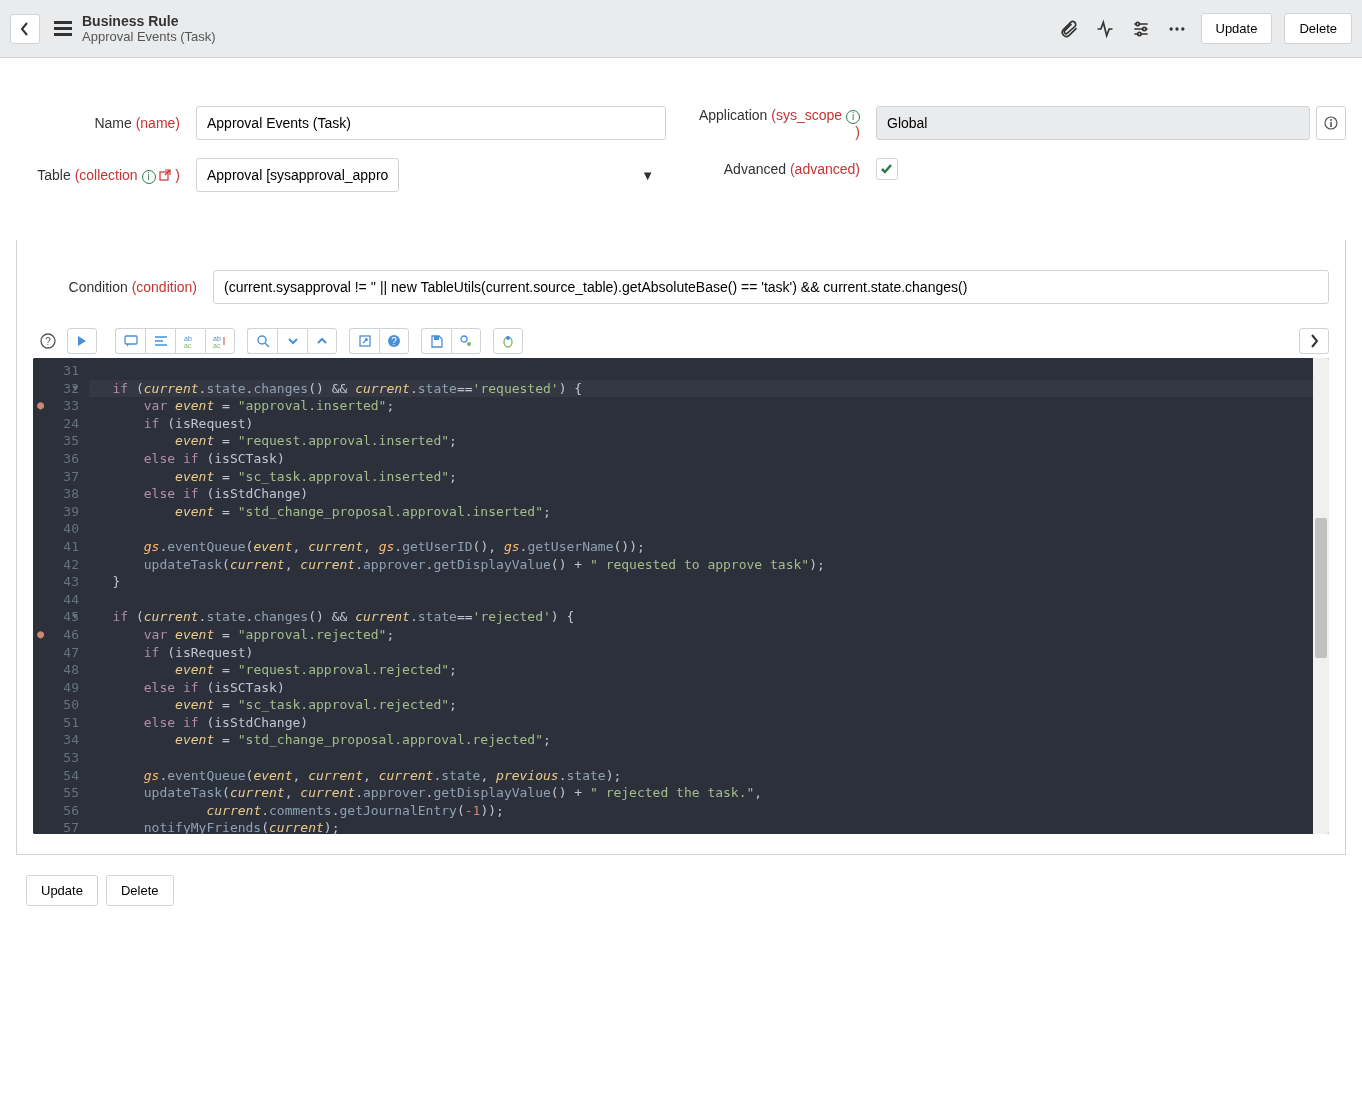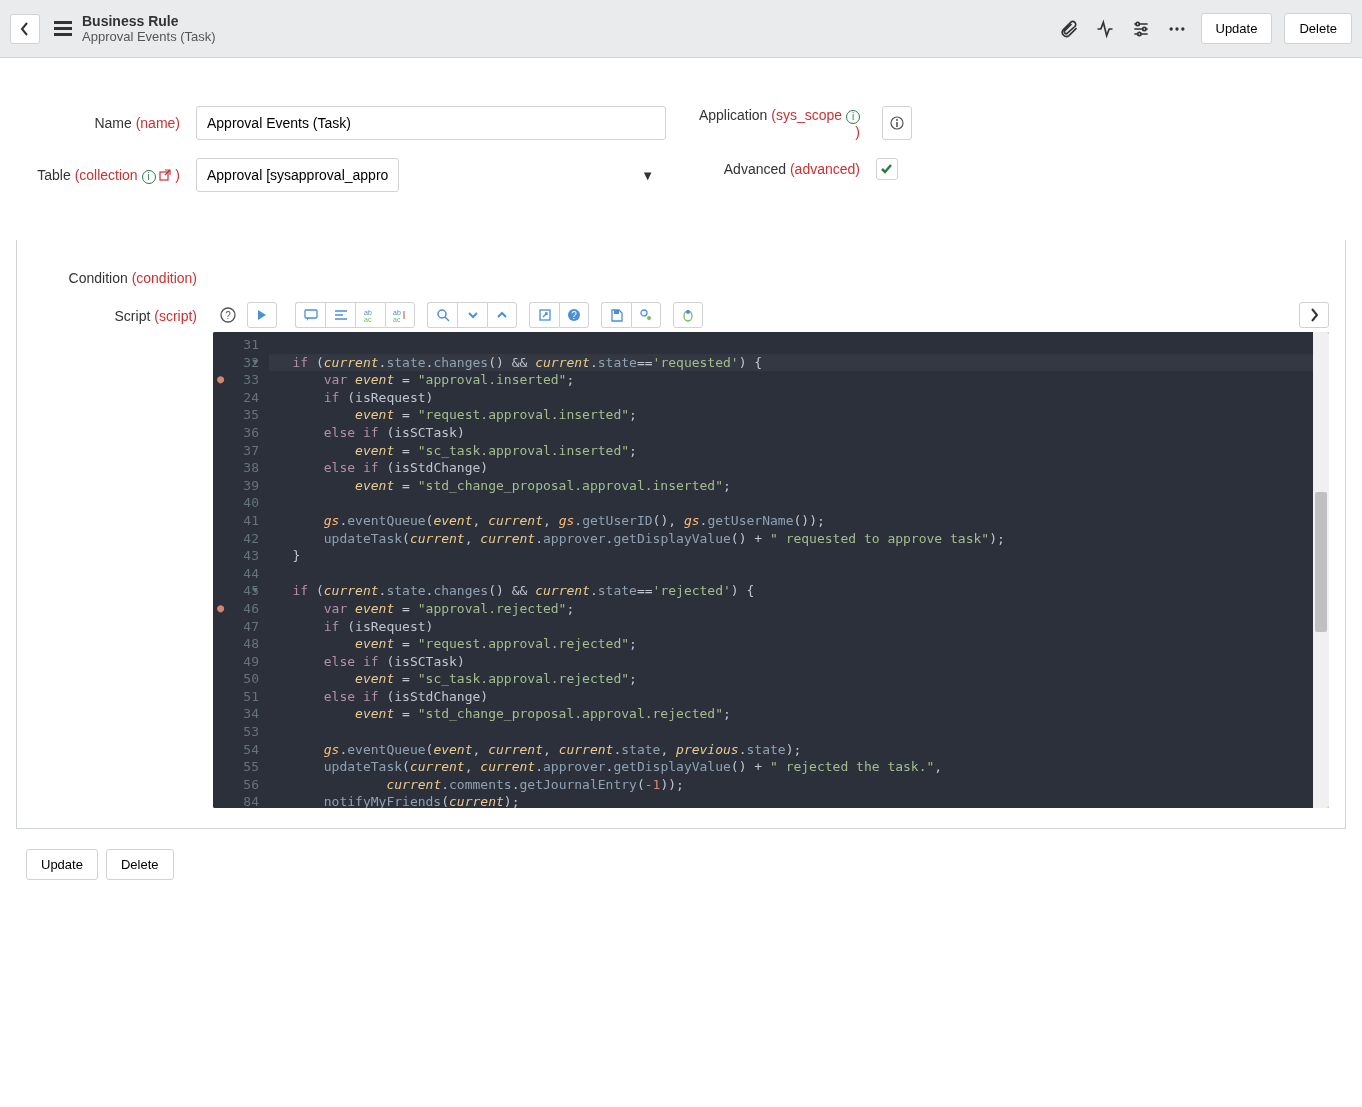--- a/index.html
+++ b/index.html
@@ -32,21 +32,21 @@
   .check svg { stroke: #2c7a4b; }
 
   
   .tabs-wrap { padding: 0 16px; }
   .tabs { display: flex; border-bottom: 1px solid #cfd3d6; }
   .tab { padding: 11px 16px; border: 1px solid #cfd3d6; border-bottom: none; background: #e9ebec; cursor: pointer; font-size: 14px; margin-right: -1px; }
   .tab.active { background: #fff; border-top: 3px solid #2c7a4b; position: relative; z-index: 1; }
   .tab.active::after { content: ''; position: absolute; left: 0; right: 0; bottom: -1px; height: 1px; background: #fff; }
   .tab-content { border: 1px solid #cfd3d6; border-top: none; padding: 30px 16px 20px 16px; }
 
-  .cond-row { display: flex; align-items: center; margin-bottom: 16px; }
+  .cond-row { display: flex; align-items: center; margin-bottom: 24px; }
   .cond-row .flabel { width: 180px; }
   .cond-row .finput { flex: 1; }
 
   
   .script-row { display: flex; }
   .script-row .flabel { width: 180px; padding-top: 6px; }
   .script-col { flex: 1; }
   .stoolbar { display: flex; align-items: center; gap: 4px; margin-bottom: 4px; }
   .tbtn { width: 30px; height: 26px; border: 1px solid #cfd3d6; border-radius: 3px; background: #fff; display: flex; align-items: center; justify-content: center; cursor: pointer; }
   .tbtn-group { display: flex; }
@@ -146,20 +146,21 @@
         <input class="finput" readonly="" value="Approval [sysapproval_approver]" style="">
         <span class="caret">▼</span>
       </div>
     </div>
   </div>
   <div class="col">
     <div class="frow">
       <div class="flabel">
         <span>Application</span> <span class="tech"><span>(sys_scope</span> <span class="iinfo">i</span> )</span>
       </div>
+      <input class="finput readonly" readonly="" value="Global" style="">
       <div class="info-btn">
         <svg width="14" height="14">
             <circle cx="7" cy="7" r="6" fill="none" stroke="#555" stroke-width="1.2"></circle>
             <circle cx="7" cy="4" r="1" fill="#555"></circle>
             <rect x="6.2" y="6" width="1.6" height="5" fill="#555"></rect>
           </svg>
       </div>
     </div>
     <div class="frow">
       <div class="flabel">
@@ -173,25 +174,23 @@
     </div>
   </div>
 </div>
 
 <div class="tabs-wrap">
   <div class="tab-content">
     <div class="cond-row">
       <div class="flabel">
         <span>Condition</span> <span class="tech">(condition)</span>
       </div>
+      <input class="finput" value="(current.sysapproval != '' || new TableUtils(current.source_table).getAbsoluteBase() == 'task') &amp;&amp; current.state.changes()" style="">
     </div>
     <div class="script-row">
-      <div class="flabel">
-        <span>Script</span> <span class="tech">(script)</span>
-      </div>
       <div class="script-col">
         <div class="stoolbar">
           <div class="tbtn" style="border:none;background:none">
               <svg width="16" height="16">
                 <circle cx="8" cy="8" r="7" fill="none" stroke="#555" stroke-width="1.3"></circle>
                 <text x="8" y="12" text-anchor="middle" font-size="10" fill="#555">?</text>
               </svg>
             </div>
           <div class="tbtn">
               <svg width="14" height="14">
@@ -309,21 +308,21 @@
               <div style="position:relative;height:17.6px">47</div>
               <div style="position:relative;height:17.6px">48</div>
               <div style="position:relative;height:17.6px">49</div>
               <div style="position:relative;height:17.6px">50</div>
               <div style="position:relative;height:17.6px">51</div>
               <div style="position:relative;height:17.6px">34</div>
               <div style="position:relative;height:17.6px">53</div>
               <div style="position:relative;height:17.6px">54</div>
               <div style="position:relative;height:17.6px">55</div>
               <div style="position:relative;height:17.6px">56</div>
-              <div style="position:relative;height:17.6px">84</div>
+              <div style="position:relative;height:17.6px">57</div>
             </div>
           <div class="code" id="code"><div class="" style="height:17.6px"> </div><div class=" hl-line" style="height:17.6px">   <span class="tok-kw">if</span><span class="tok-op"> </span><span class="tok-op">(</span><span class="tok-ident">current</span><span class="tok-op">.</span><span class="tok-prop">state</span><span class="tok-op">.</span><span class="tok-call">changes</span><span class="tok-op">(</span><span class="tok-op">)</span><span class="tok-op"> </span><span class="tok-op">&amp;</span><span class="tok-op">&amp;</span><span class="tok-op"> </span><span class="tok-ident">current</span><span class="tok-op">.</span><span class="tok-prop">state</span><span class="tok-op">=</span><span class="tok-op">=</span><span class="tok-str">'requested'</span><span class="tok-op">)</span><span class="tok-op"> </span><span class="tok-op">{</span></div><div class="" style="height:17.6px">   <span class="tok-op"> </span><span class="tok-op"> </span><span class="tok-op"> </span><span class="tok-op"> </span><span class="tok-kw">var</span><span class="tok-op"> </span><span class="tok-ident">event</span><span class="tok-op"> </span><span class="tok-op">=</span><span class="tok-op"> </span><span class="tok-str">"approval.inserted"</span><span class="tok-op">;</span></div><div class="" style="height:17.6px">   <span class="tok-op"> </span><span class="tok-op"> </span><span class="tok-op"> </span><span class="tok-op"> </span><span class="tok-kw">if</span><span class="tok-op"> </span><span class="tok-op">(</span><span class="tok-var">isRequest</span><span class="tok-op">)</span></div><div class="" style="height:17.6px">   <span class="tok-op"> </span><span class="tok-op"> </span><span class="tok-op"> </span><span class="tok-op"> </span><span class="tok-op"> </span><span class="tok-op"> </span><span class="tok-op"> </span><span class="tok-op"> </span><span class="tok-ident">event</span><span class="tok-op"> </span><span class="tok-op">=</span><span class="tok-op"> </span><span class="tok-str">"request.approval.inserted"</span><span class="tok-op">;</span></div><div class="" style="height:17.6px">   <span class="tok-op"> </span><span class="tok-op"> </span><span class="tok-op"> </span><span class="tok-op"> </span><span class="tok-kw">else</span><span class="tok-op"> </span><span class="tok-kw">if</span><span class="tok-op"> </span><span class="tok-op">(</span><span class="tok-var">isSCTask</span><span class="tok-op">)</span></div><div class="" style="height:17.6px">   <span class="tok-op"> </span><span class="tok-op"> </span><span class="tok-op"> </span><span class="tok-op"> </span><span class="tok-op"> </span><span class="tok-op"> </span><span class="tok-op"> </span><span class="tok-op"> </span><span class="tok-ident">event</span><span class="tok-op"> </span><span class="tok-op">=</span><span class="tok-op"> </span><span class="tok-str">"sc_task.approval.inserted"</span><span class="tok-op">;</span></div><div class="" style="height:17.6px">   <span class="tok-op"> </span><span class="tok-op"> </span><span class="tok-op"> </span><span class="tok-op"> </span><span class="tok-kw">else</span><span class="tok-op"> </span><span class="tok-kw">if</span><span class="tok-op"> </span><span class="tok-op">(</span><span class="tok-var">isStdChange</span><span class="tok-op">)</span></div><div class="" style="height:17.6px">   <span class="tok-op"> </span><span class="tok-op"> </span><span class="tok-op"> </span><span class="tok-op"> </span><span class="tok-op"> </span><span class="tok-op"> </span><span class="tok-op"> </span><span class="tok-op"> </span><span class="tok-ident">event</span><span class="tok-op"> </span><span class="tok-op">=</span><span class="tok-op"> </span><span class="tok-str">"std_change_proposal.approval.inserted"</span><span class="tok-op">;</span></div><div class="" style="height:17.6px"> </div><div class="" style="height:17.6px">   <span class="tok-op"> </span><span class="tok-op"> </span><span class="tok-op"> </span><span class="tok-op"> </span><span class="tok-gs">gs</span><span class="tok-op">.</span><span class="tok-call">eventQueue</span><span class="tok-op">(</span><span class="tok-ident">event</span><span class="tok-op">,</span><span class="tok-op"> </span><span class="tok-ident">current</span><span class="tok-op">,</span><span class="tok-op"> </span><span class="tok-gs">gs</span><span class="tok-op">.</span><span class="tok-call">getUserID</span><span class="tok-op">(</span><span class="tok-op">)</span><span class="tok-op">,</span><span class="tok-op"> </span><span class="tok-gs">gs</span><span class="tok-op">.</span><span class="tok-call">getUserName</span><span class="tok-op">(</span><span class="tok-op">)</span><span class="tok-op">)</span><span class="tok-op">;</span></div><div class="" style="height:17.6px">   <span class="tok-op"> </span><span class="tok-op"> </span><span class="tok-op"> </span><span class="tok-op"> </span><span class="tok-call">updateTask</span><span class="tok-op">(</span><span class="tok-ident">current</span><span class="tok-op">,</span><span class="tok-op"> </span><span class="tok-ident">current</span><span class="tok-op">.</span><span class="tok-prop">approver</span><span class="tok-op">.</span><span class="tok-call">getDisplayValue</span><span class="tok-op">(</span><span class="tok-op">)</span><span class="tok-op"> </span><span class="tok-op">+</span><span class="tok-op"> </span><span class="tok-str">" requested to approve task"</span><span class="tok-op">)</span><span class="tok-op">;</span></div><div class="" style="height:17.6px">   <span class="tok-op">}</span></div><div class="" style="height:17.6px"> </div><div class="" style="height:17.6px">   <span class="tok-kw">if</span><span class="tok-op"> </span><span class="tok-op">(</span><span class="tok-ident">current</span><span class="tok-op">.</span><span class="tok-prop">state</span><span class="tok-op">.</span><span class="tok-call">changes</span><span class="tok-op">(</span><span class="tok-op">)</span><span class="tok-op"> </span><span class="tok-op">&amp;</span><span class="tok-op">&amp;</span><span class="tok-op"> </span><span class="tok-ident">current</span><span class="tok-op">.</span><span class="tok-prop">state</span><span class="tok-op">=</span><span class="tok-op">=</span><span class="tok-str">'rejected'</span><span class="tok-op">)</span><span class="tok-op"> </span><span class="tok-op">{</span></div><div class="" style="height:17.6px">   <span class="tok-op"> </span><span class="tok-op"> </span><span class="tok-op"> </span><span class="tok-op"> </span><span class="tok-kw">var</span><span class="tok-op"> </span><span class="tok-ident">event</span><span class="tok-op"> </span><span class="tok-op">=</span><span class="tok-op"> </span><span class="tok-str">"approval.rejected"</span><span class="tok-op">;</span></div><div class="" style="height:17.6px">   <span class="tok-op"> </span><span class="tok-op"> </span><span class="tok-op"> </span><span class="tok-op"> </span><span class="tok-kw">if</span><span class="tok-op"> </span><span class="tok-op">(</span><span class="tok-var">isRequest</span><span class="tok-op">)</span></div><div class="" style="height:17.6px">   <span class="tok-op"> </span><span class="tok-op"> </span><span class="tok-op"> </span><span class="tok-op"> </span><span class="tok-op"> </span><span class="tok-op"> </span><span class="tok-op"> </span><span class="tok-op"> </span><span class="tok-ident">event</span><span class="tok-op"> </span><span class="tok-op">=</span><span class="tok-op"> </span><span class="tok-str">"request.approval.rejected"</span><span class="tok-op">;</span></div><div class="" style="height:17.6px">   <span class="tok-op"> </span><span class="tok-op"> </span><span class="tok-op"> </span><span class="tok-op"> </span><span class="tok-kw">else</span><span class="tok-op"> </span><span class="tok-kw">if</span><span class="tok-op"> </span><span class="tok-op">(</span><span class="tok-var">isSCTask</span><span class="tok-op">)</span></div><div class="" style="height:17.6px">   <span class="tok-op"> </span><span class="tok-op"> </span><span class="tok-op"> </span><span class="tok-op"> </span><span class="tok-op"> </span><span class="tok-op"> </span><span class="tok-op"> </span><span class="tok-op"> </span><span class="tok-ident">event</span><span class="tok-op"> </span><span class="tok-op">=</span><span class="tok-op"> </span><span class="tok-str">"sc_task.approval.rejected"</span><span class="tok-op">;</span></div><div class="" style="height:17.6px">   <span class="tok-op"> </span><span class="tok-op"> </span><span class="tok-op"> </span><span class="tok-op"> </span><span class="tok-kw">else</span><span class="tok-op"> </span><span class="tok-kw">if</span><span class="tok-op"> </span><span class="tok-op">(</span><span class="tok-var">isStdChange</span><span class="tok-op">)</span></div><div class="" style="height:17.6px">   <span class="tok-op"> </span><span class="tok-op"> </span><span class="tok-op"> </span><span class="tok-op"> </span><span class="tok-op"> </span><span class="tok-op"> </span><span class="tok-op"> </span><span class="tok-op"> </span><span class="tok-ident">event</span><span class="tok-op"> </span><span class="tok-op">=</span><span class="tok-op"> </span><span class="tok-str">"std_change_proposal.approval.rejected"</span><span class="tok-op">;</span></div><div class="" style="height:17.6px"> </div><div class="" style="height:17.6px">   <span class="tok-op"> </span><span class="tok-op"> </span><span class="tok-op"> </span><span class="tok-op"> </span><span class="tok-gs">gs</span><span class="tok-op">.</span><span class="tok-call">eventQueue</span><span class="tok-op">(</span><span class="tok-ident">event</span><span class="tok-op">,</span><span class="tok-op"> </span><span class="tok-ident">current</span><span class="tok-op">,</span><span class="tok-op"> </span><span class="tok-ident">current</span><span class="tok-op">.</span><span class="tok-prop">state</span><span class="tok-op">,</span><span class="tok-op"> </span><span class="tok-ident">previous</span><span class="tok-op">.</span><span class="tok-prop">state</span><span class="tok-op">)</span><span class="tok-op">;</span></div><div class="" style="height:17.6px">   <span class="tok-op"> </span><span class="tok-op"> </span><span class="tok-op"> </span><span class="tok-op"> </span><span class="tok-call">updateTask</span><span class="tok-op">(</span><span class="tok-ident">current</span><span class="tok-op">,</span><span class="tok-op"> </span><span class="tok-ident">current</span><span class="tok-op">.</span><span class="tok-prop">approver</span><span class="tok-op">.</span><span class="tok-call">getDisplayValue</span><span class="tok-op">(</span><span class="tok-op">)</span><span class="tok-op"> </span><span class="tok-op">+</span><span class="tok-op"> </span><span class="tok-str">" rejected the task."</span><span class="tok-op">,</span></div><div class="" style="height:17.6px">   <span class="tok-op"> </span><span class="tok-op"> </span><span class="tok-op"> </span><span class="tok-op"> </span><span class="tok-op"> </span><span class="tok-op"> </span><span class="tok-op"> </span><span class="tok-op"> </span><span class="tok-op"> </span><span class="tok-op"> </span><span class="tok-op"> </span><span class="tok-op"> </span><span class="tok-ident">current</span><span class="tok-op">.</span><span class="tok-prop">comments</span><span class="tok-op">.</span><span class="tok-call">getJournalEntry</span><span class="tok-op">(</span><span class="tok-num">-1</span><span class="tok-op">)</span><span class="tok-op">)</span><span class="tok-op">;</span></div><div class="" style="height:17.6px">   <span class="tok-op"> </span><span class="tok-op"> </span><span class="tok-op"> </span><span class="tok-op"> </span><span class="tok-call">notifyMyFriends</span><span class="tok-op">(</span><span class="tok-ident">current</span><span class="tok-op">)</span><span class="tok-op">;</span></div></div>
           <div class="scrollbar">
             <div class="scroll-thumb"></div>
           </div>
         </div>
       </div>
     </div>
   </div>
 </div>

